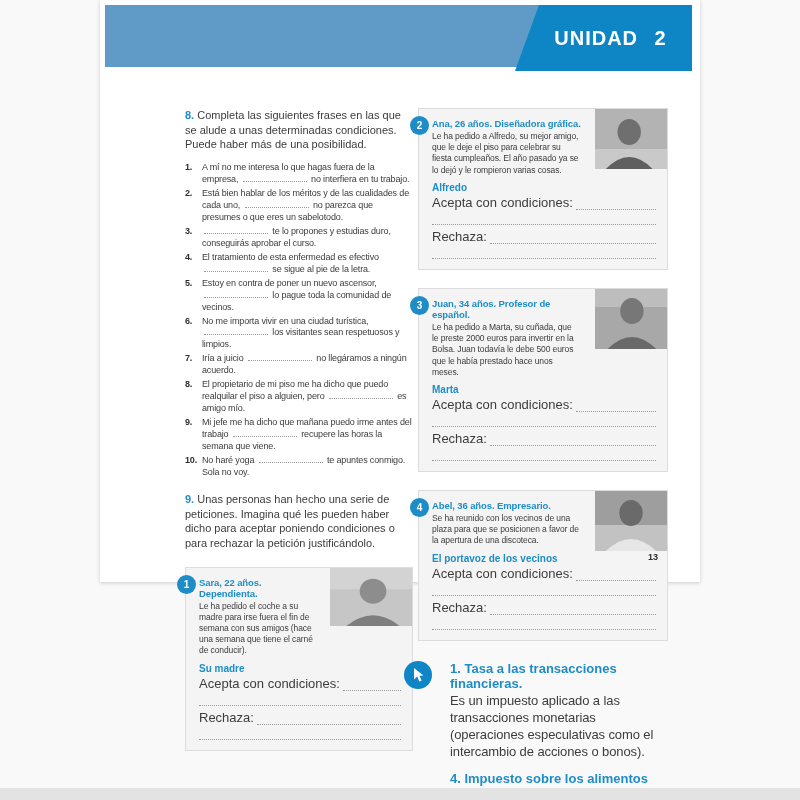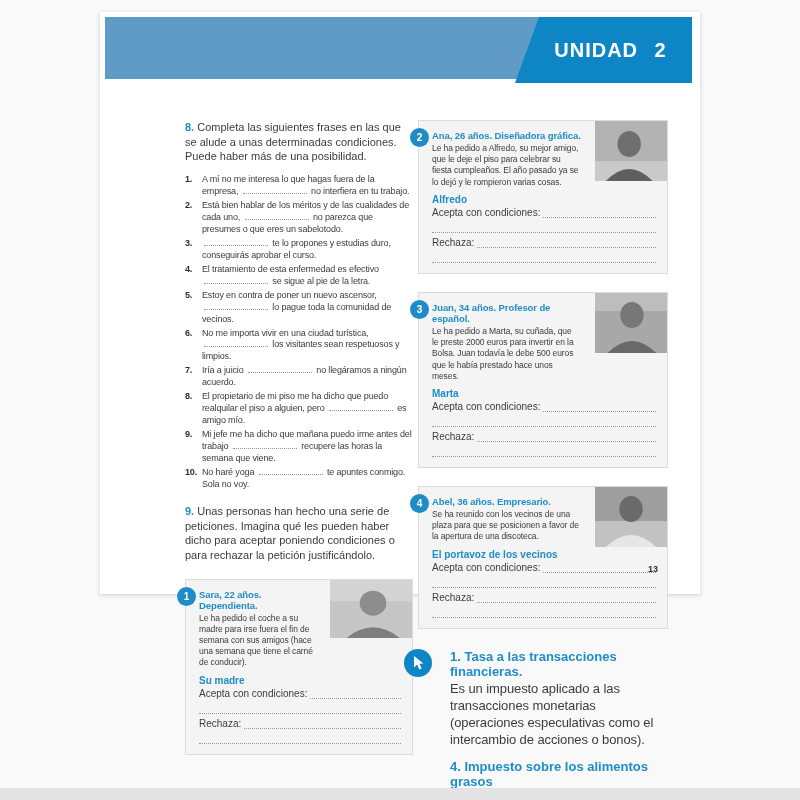--- a/index.html
+++ b/index.html
@@ -1,20 +1,20 @@
 <!DOCTYPE html>
 <html><head>
 <meta charset="utf-8">
 <style>
   * { margin:0; padding:0; box-sizing:border-box; }
   html,body { width:800px; height:800px; background:#f9f9f9; font-family:"Liberation Sans", sans-serif; color:#3c3c3c; }
   .stage { position:relative; width:800px; height:800px; overflow:hidden; }
 
   .page { position:absolute; left:100px; top:0; width:600px; height:582px; background:#ffffff;
-          box-shadow:0 1px 4px rgba(0,0,0,.18);margin-top:12px; }
+          box-shadow:0 1px 4px rgba(0,0,0,.18); }
   .bottom-strip { position:absolute; left:0; top:788px; width:800px; height:12px; background:#e3e3e3; }
 
   
   .banner-left { position:absolute; left:5px; top:5px; width:434px; height:62px; background:#5f9bc6; }
   .banner-right { position:absolute; left:415px; top:5px; width:177px; height:66px; background:#0e86c6;
                   clip-path:polygon(24px 0, 100% 0, 100% 100%, 0 100%);
                   display:flex; align-items:center; justify-content:center; }
   .banner-right span { color:#fff; font-weight:bold; font-size:20px; letter-spacing:1px; word-spacing:10px; padding-left:14px; }
 
   
@@ -39,21 +39,21 @@
 
   
   .card { position:relative; background:#f4f4f4; border:1px solid #dcdcdc; padding:9px 11px 6px 13px; margin-bottom:18px; }
   .badge { position:absolute; left:-9px; top:7px; width:19px; height:19px; border-radius:50%;
            background:#1e8dc7; color:#fff; font-size:10px; font-weight:bold;
            display:flex; align-items:center; justify-content:center; }
   .card-title { color:#1e8dc7; font-weight:bold; font-size:9.5px; letter-spacing:-0.1px; margin-right:72px; }
   .card-body { font-size:8.5px; letter-spacing:-0.1px; line-height:1.32; margin:2px 76px 6px 0; color:#3c3c3c; }
   .card.card-wide-photo .card-title, .card.card-wide-photo .card-body { margin-right:84px; }
   .responder { color:#1e8dc7; font-weight:bold; font-size:10px; margin-bottom:2px; }
-  .ans-row { display:flex; align-items:flex-end; font-size:10px; margin-top:2px;justify-content:space-between; }
+  .ans-row { display:flex; align-items:flex-end; font-size:13px; margin-top:2px;justify-content:space-between; }
   .ans-label { flex-shrink:0; }
   .ans-dots { flex:1; border-bottom:1.5px dotted #9a9a9a; height:9px; margin-left:3px; }
   .dotline { border-bottom:1.5px dotted #9a9a9a; height:15px; margin-bottom:4px; }
   .photo { position:absolute; top:0; right:0; width:72px; height:60px; overflow:hidden; }
   .card.card-wide-photo .photo { width:82px; height:58px; }
   .photo svg { width:100%; height:100%; display:block; }
 
   .card-ana  { min-height:142px; }
   .card-juan { min-height:144px; }
   .card-abel { min-height:136px; }

